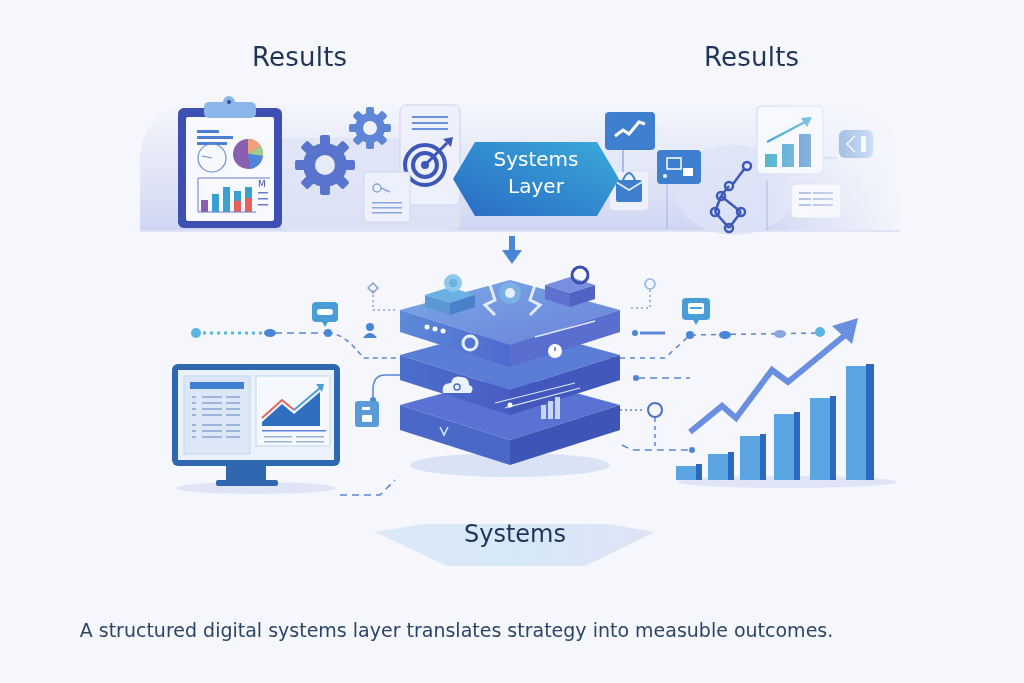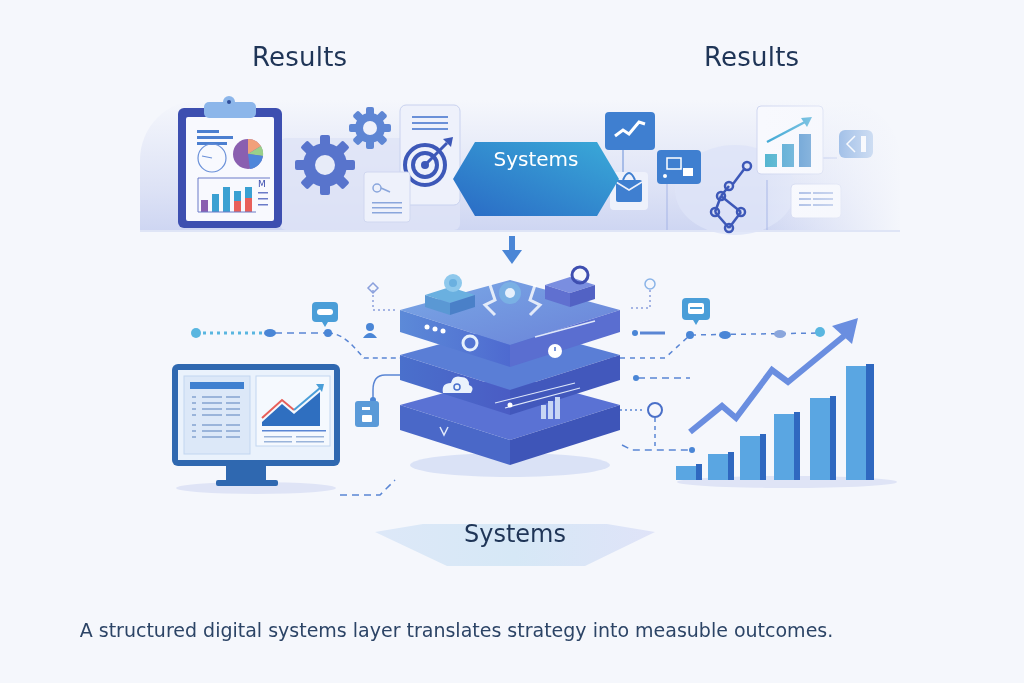--- a/index.html
+++ b/index.html
@@ -211,20 +211,21 @@
   <defs>
     <linearGradient id="badgeGrad" x1="0" y1="1" x2="1" y2="0">
       <stop offset="0" stop-color="#2a6ac5"></stop>
       <stop offset="1" stop-color="#3aaad8"></stop>
     </linearGradient>
   </defs>
   <polygon points="0,37 22,0 144,0 166,37 144,74 22,74" fill="url(#badgeGrad)"></polygon>
 </svg>
 <div class="abs" id="systems-layer-text">
   <div>Systems</div>
+  <div>Layer</div>
 </div>
 
 <svg class="abs" style="left:500px;top:236px;" width="24" height="30">
   <rect x="9" y="0" width="6" height="16" fill="#4a86d6"></rect>
   <polygon points="2,14 22,14 12,28" fill="#4a86d6"></polygon>
 </svg>
 
 <svg class="abs" style="left:0;top:0;" width="1024" height="683">
   <g fill="none" stroke="#5a86d4" stroke-width="1.5">
     <line x1="196" y1="333" x2="265" y2="333" stroke="#59b6e0" stroke-dasharray="3 4" stroke-width="3"></line>

